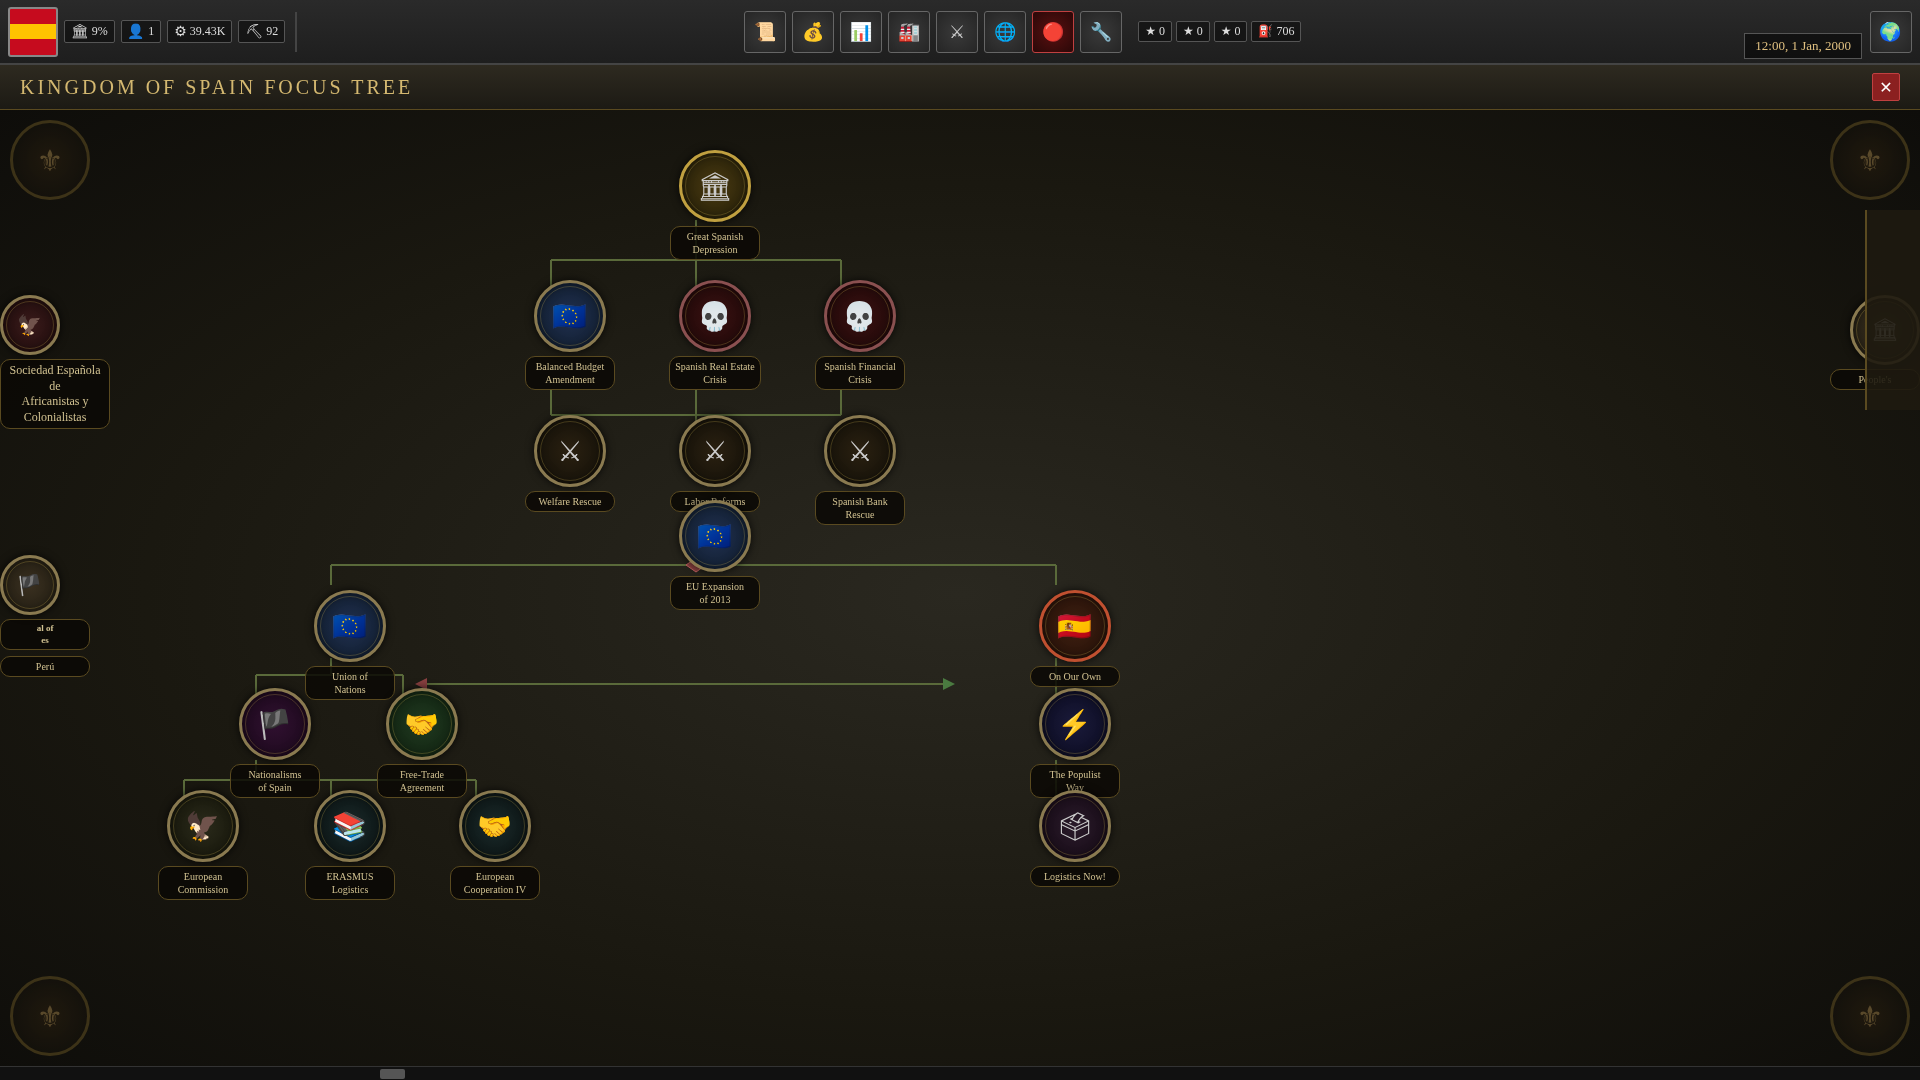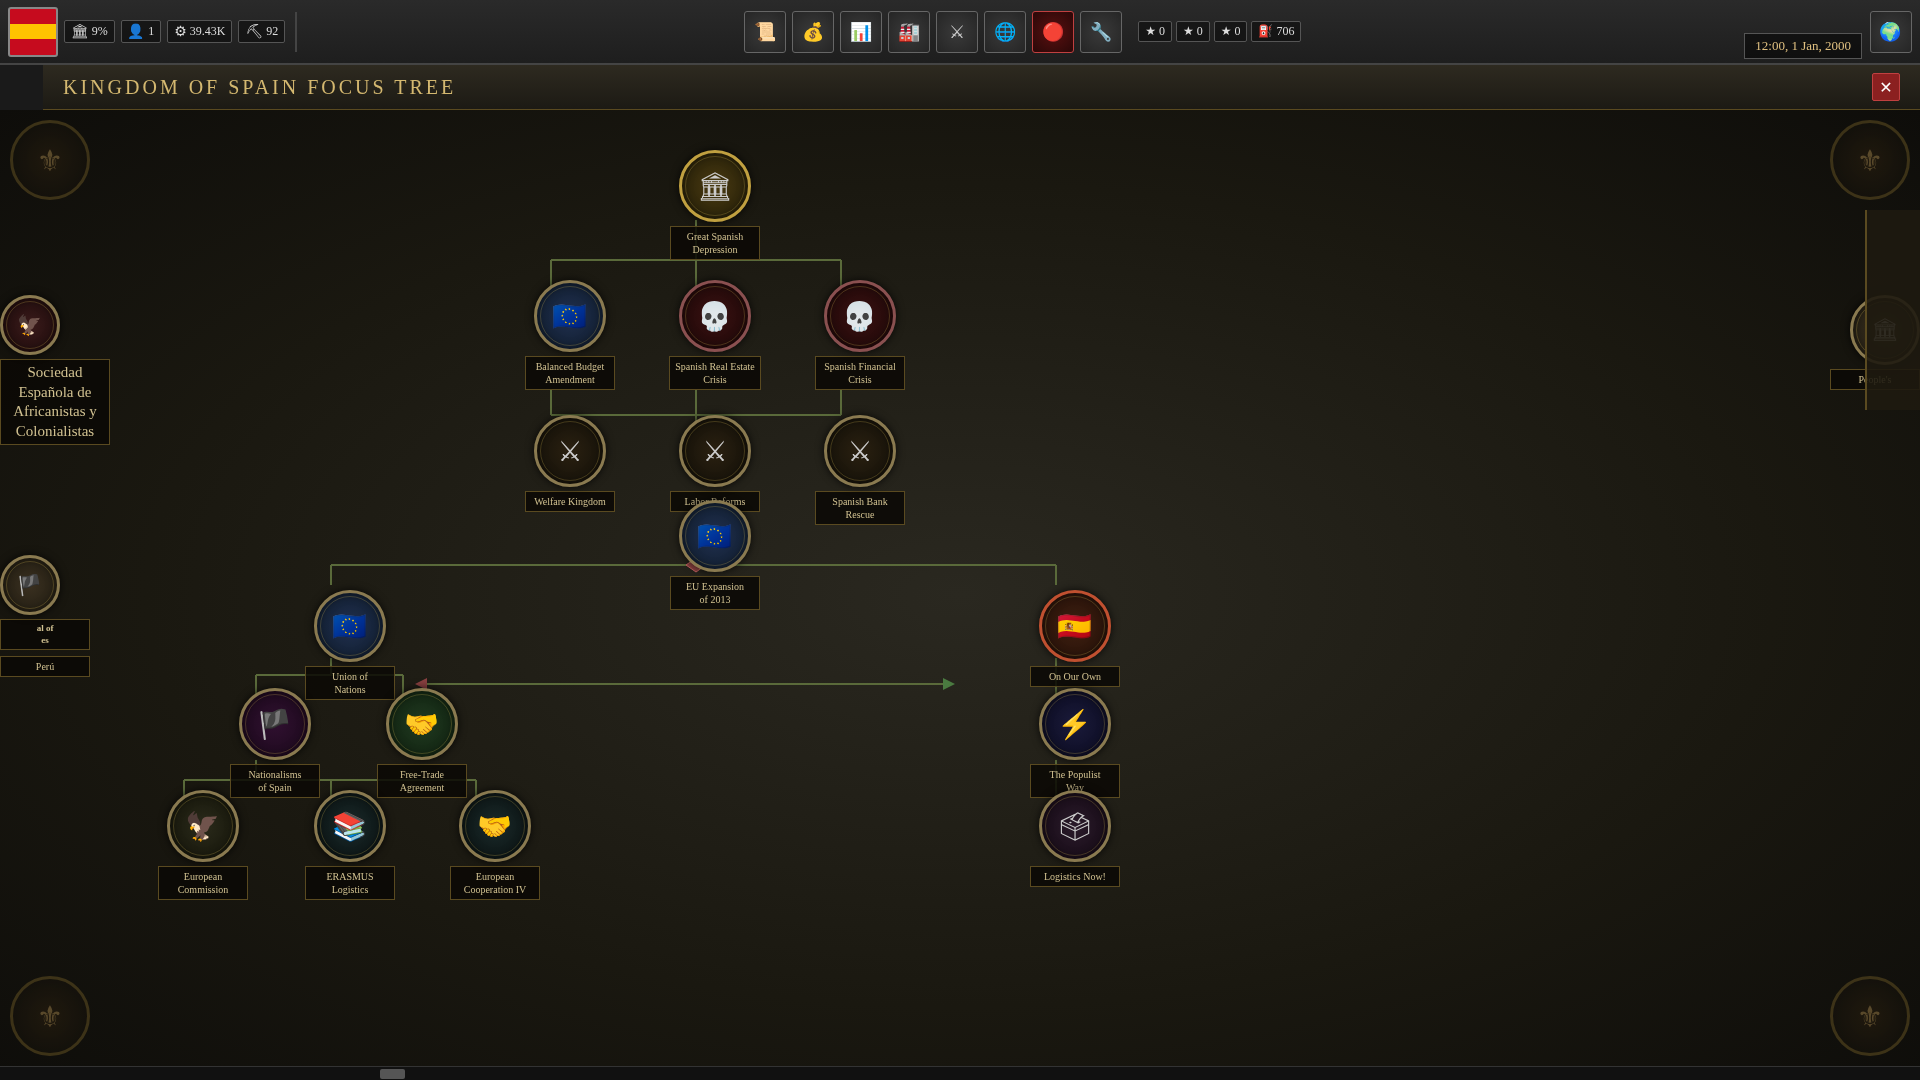--- a/index.html
+++ b/index.html
@@ -79,21 +79,20 @@
     }
 
     
     #titlebar {
       background: linear-gradient(180deg, #2e2a20 0%, #1c1a14 100%);
       border-bottom: 1px solid #5a4a20;
       padding: 8px 20px;
       display: flex;
       align-items: center;
       justify-content: space-between;
-      margin-left: 43px;
     }
     #titlebar h1 {
       font-size: 20px;
       color: #d4b870;
       letter-spacing: 3px;
       text-transform: uppercase;
       font-weight: normal;
     }
     .close-btn {
       width: 28px;
@@ -146,21 +145,21 @@
       content: '';
       position: absolute;
       inset: 3px;
       border-radius: 50%;
       border: 1px solid rgba(255,220,100,0.2);
     }
     .focus-label {
       margin-top: 4px;
       background: rgba(10,8,5,0.85);
       border: 1px solid #5a4a20;
-      border-radius: 0;
+      border-radius: 10px;
       padding: 3px 5px;
       font-size: 10px;
       color: #d0c090;
       text-align: center;
       min-width: 90px;
       max-width: 110px;
       line-height: 1.3;
     }
 
     
@@ -340,21 +339,21 @@
     <div class="corner-circle">⚜</div>
   </div>
   <div class="corner-deco corner-deco-br" style="display:flex;align-items:center;justify-content:center;">
     <div class="corner-circle">⚜</div>
   </div>
 
   <div class="partial-node-left" style="top:185px; left:0px;">
     <div class="focus-icon" style="width:60px;height:60px;font-size:20px;border-color:#8a7a50;background:radial-gradient(circle,#3a1a1a,#1a0a0a);">
       <span>🦅</span>
     </div>
-    <div class="focus-label" style="font-size:15px;font-family:Liberation Serif, serif;">Sociedad Española de<br>Africanistas y<br>Colonialistas</div>
+    <div class="focus-label" style="font-size:12px;font-family:Liberation Serif, serif;">Sociedad Española de<br>Africanistas y<br>Colonialistas</div>
   </div>
 
   <div class="partial-node-left" style="top:445px; left:0px;">
     <div class="focus-icon" style="width:60px;height:60px;font-size:20px;">🏴</div>
     <div class="focus-label" style="font-size:9px;font-weight:bold;">al of<br>es</div>
   </div>
 
   <div style="position:absolute;top:542px;left:0px;">
     <div class="focus-label">Perú</div>
   </div>
@@ -391,21 +390,21 @@
     <div class="focus-icon" style="background:radial-gradient(circle,#3a1010,#1a0808);border-color:#8a5050;">
       <span>💀</span>
     </div>
     <div class="focus-label">Spanish Financial<br>Crisis</div>
   </div>
 
   <div class="focus-node" style="left:515px; top:305px;">
     <div class="focus-icon" style="background:radial-gradient(circle,#2a2010,#100e08);">
       <span>⚔</span>
     </div>
-    <div class="focus-label">Welfare Kingdom</div>
+    <div class="focus-label">Welfare Rescue</div>
   </div>
 
   <div class="focus-node" style="left:660px; top:305px;">
     <div class="focus-icon" style="background:radial-gradient(circle,#2a2010,#100e08);">
       <span>⚔</span>
     </div>
     <div class="focus-label">Labor Reforms</div>
   </div>
 
   <div class="focus-node" style="left:805px; top:305px;">

